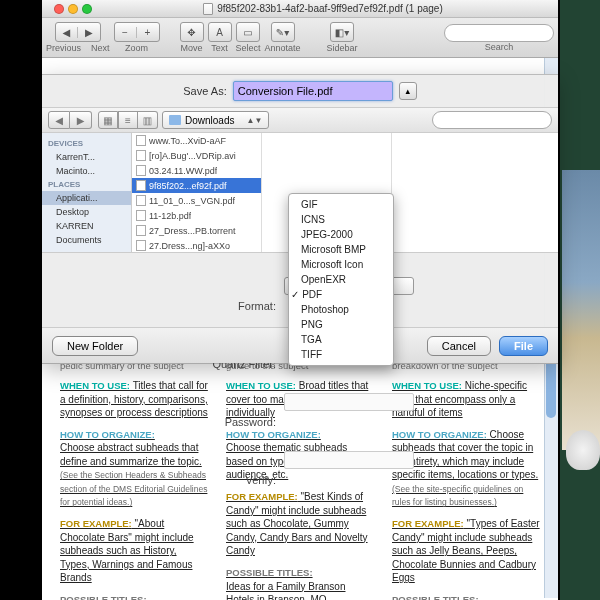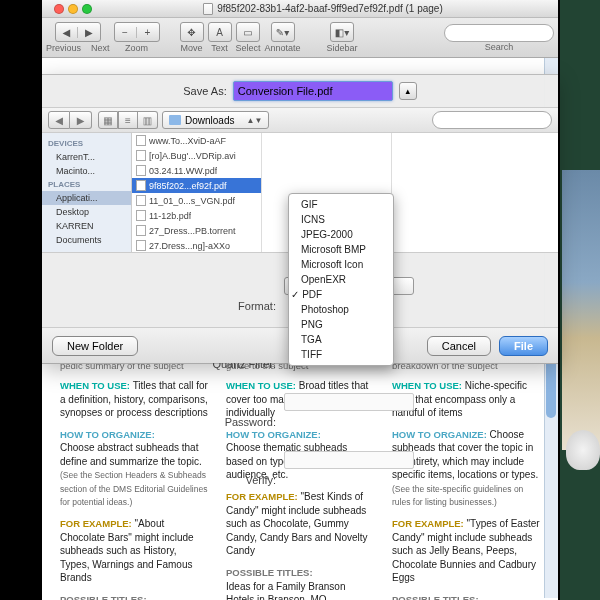--- a/index.html
+++ b/index.html
@@ -19,21 +19,21 @@
   .tbtn.split span{width:22px;display:flex;align-items:center;justify-content:center;}
   .tbtn.split span:first-child{border-right:1px solid #bbb;}
   .tlabel { font-size:9px; color:#666;}
   .searchbar { margin-left:auto; display:flex; flex-direction:column; align-items:center;}
   .searchinput { width:110px; height:18px; border:1px solid #aaa; border-radius:9px; padding:0 8px; font-size:10px;}
   
   
   .sheet { position:absolute; left:0; top:74px; right:0; height:290px; background:rgba(236,236,236,.97); border-top:1px solid #bbb; border-bottom:1px solid #aaa; box-shadow:0 6px 20px rgba(0,0,0,.25);}
   .sheet-top { padding:6px 10px; display:flex; align-items:center; justify-content:center; gap:6px; font-size:11px;}
   .sheet-top label{color:#333;}
-  .textfield { width:160px; height:20px; border:1px solid #6b9ed8; border-radius:2px; padding:0 4px; font-size:11px; background:#8b5cf6; box-shadow:0 0 3px rgba(80,130,220,.6);}
+  .textfield { width:160px; height:20px; border:1px solid #6b9ed8; border-radius:2px; padding:0 4px; font-size:11px; background:#c4b5fd; box-shadow:0 0 3px rgba(80,130,220,.6);}
   .disclose { width:18px; height:18px; background:linear-gradient(#fdfdfd,#dcdcdc); border:1px solid #999; border-radius:3px; font-size:9px; display:flex;align-items:center;justify-content:center;}
   .browser-bar { height:26px; border-top:1px solid #ccc; border-bottom:1px solid #ccc; background:linear-gradient(#f5f5f5,#e2e2e2); display:flex; align-items:center; padding:0 6px; gap:4px;}
   .navseg { display:flex;}
   .navbtn{width:22px;height:18px;background:linear-gradient(#fff,#ddd);border:1px solid #999;font-size:10px;display:flex;align-items:center;justify-content:center;color:#777;}
   .navbtn:first-child{border-radius:3px 0 0 3px;} .navbtn:last-child{border-radius:0 3px 3px 0;border-left:none;}
   .viewseg{display:flex;margin-left:2px;}
   .viewseg .navbtn{width:20px;}
   .loc-popup{display:flex;align-items:center;gap:4px;height:18px;background:linear-gradient(#fff,#e8e8e8);border:1px solid #999;border-radius:3px;padding:0 6px;font-size:10px;}
   .folder-ico{width:12px;height:10px;background:#8cb8e8;border-radius:1px;}
   .loc-arrows{font-size:8px;color:#555;margin-left:8px;}
@@ -65,21 +65,21 @@
   .dd-item.chk::before{content:"✓ ";margin-left:-10px;}
 
   
   .doc{position:absolute;left:0;right:0;top:350px;bottom:0;padding:10px 18px;font-size:10px;line-height:1.35;display:flex;gap:18px;overflow:hidden;}
   .doccol{flex:1;}
   .pre-line{color:#777;font-size:9.5px;margin-bottom:6px;}
   .sec-title{color:#00b1a5;font-weight:bold;font-size:9.5px;}
   .sec-title.or{color:#4aa7c4;}
   .sec-title.ex{color:#b58a00;}
   .sec-title.pt{color:#777;}
-  p{margin-bottom:8px;color:#222;}
+  p{margin-bottom:8px;color:#222;text-decoration:underline;}
   .small{font-size:8.5px;color:#666;}
   .right-strip{position:absolute;right:-2px;top:0;width:42px;height:600px;background:#243;}
   .right-photo{position:absolute;right:0;top:170px;width:40px;height:280px;background:linear-gradient(#6b8aa8 0%,#8aa8c4 40%,#c8b890 60%,#e8e0d0 100%);}
   .right-shoe{position:absolute;right:2px;top:430px;width:34px;height:40px;background:radial-gradient(#f3f3f3,#ccc);border-radius:50% 50% 40% 40%;}
   .vscroll{position:absolute;right:0;top:58px;width:14px;height:540px;background:#e4ecf6;border-left:1px solid #bcd;}
   .vthumb{position:absolute;right:2px;top:300px;width:10px;height:60px;background:#8ab3e0;border-radius:5px;}
 </style>
 </head>
 <body>
 

